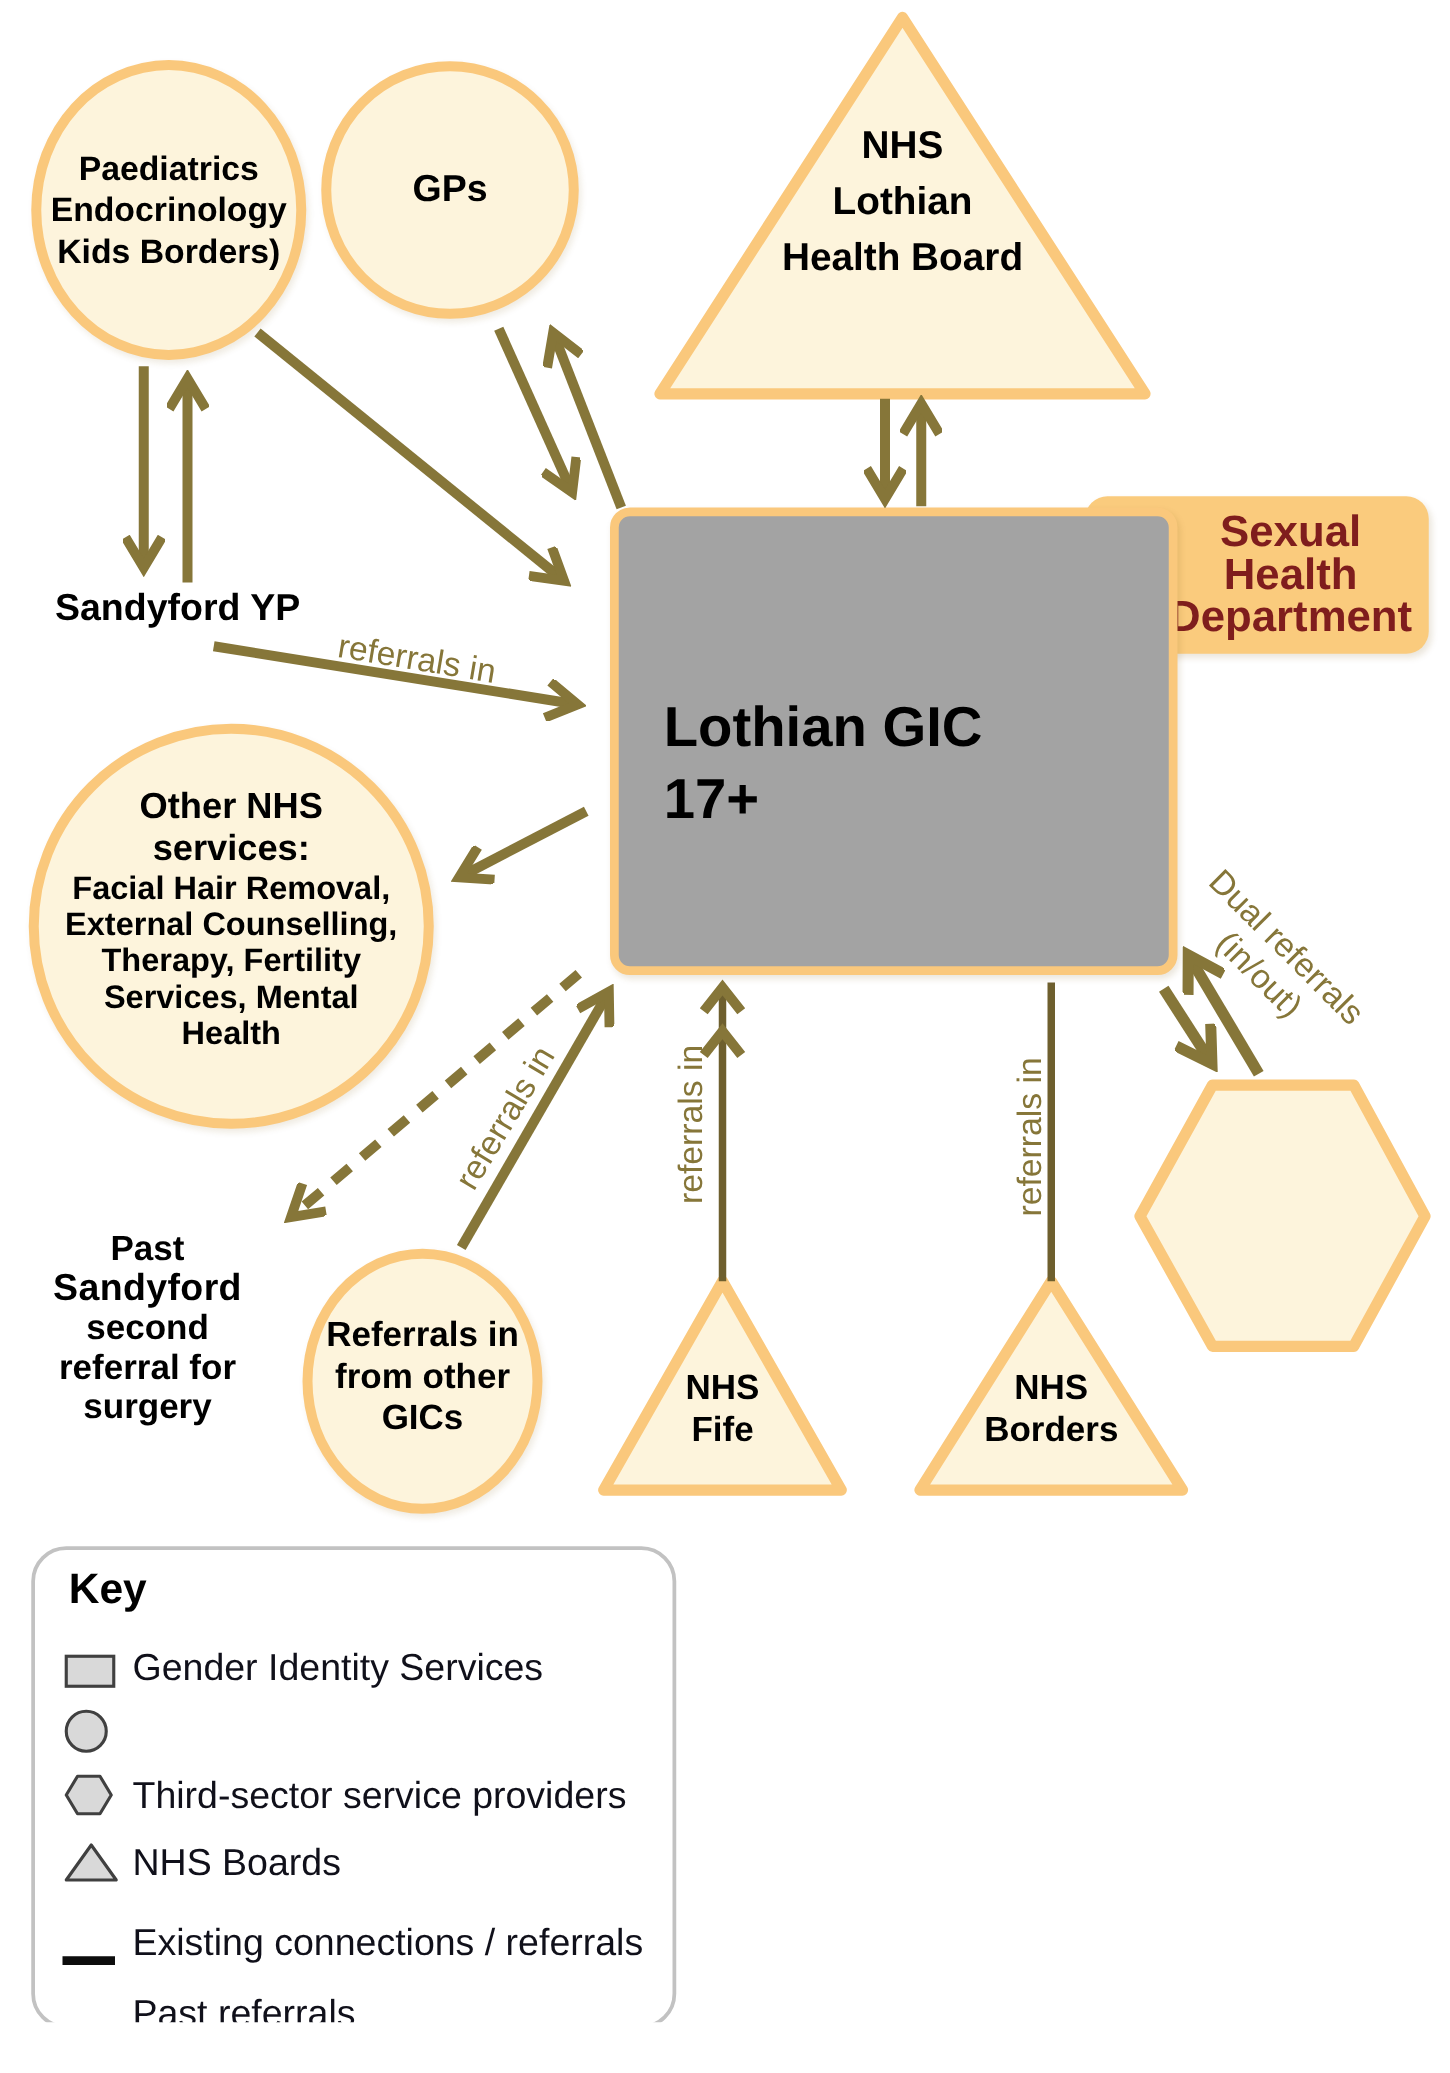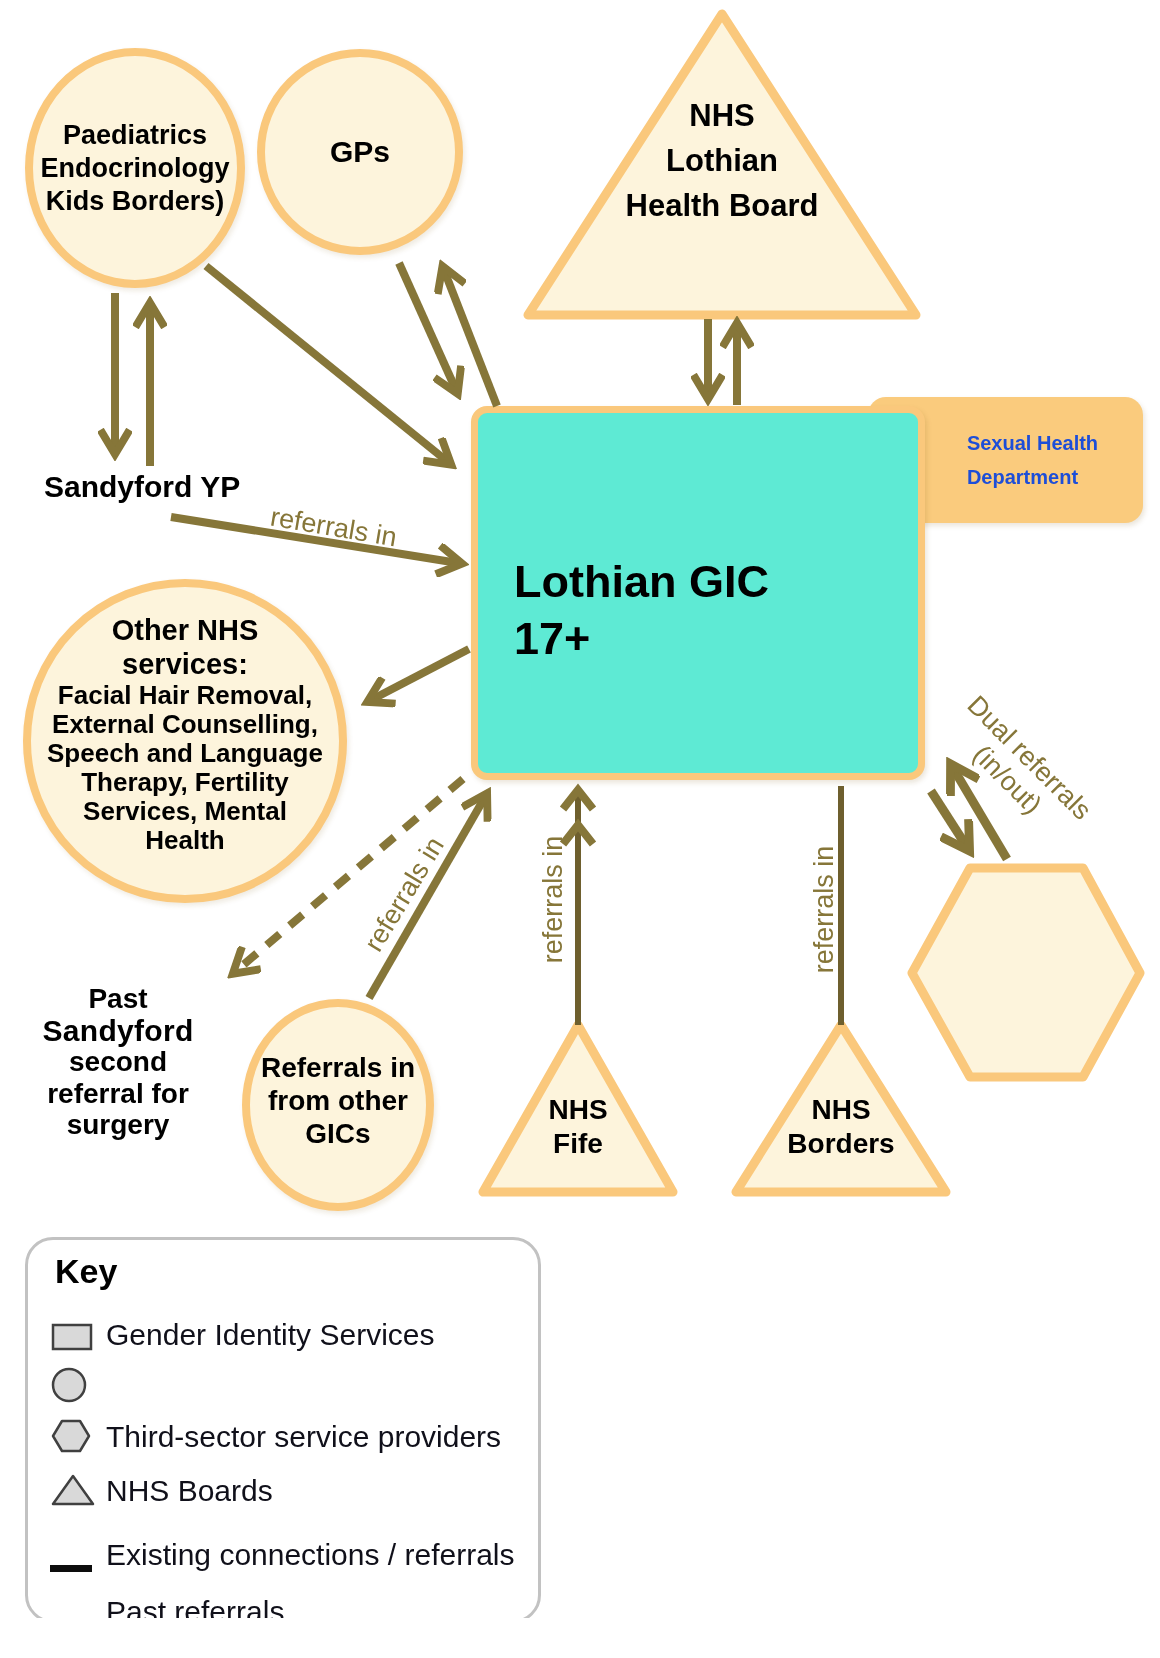--- a/index.html
+++ b/index.html
@@ -12,30 +12,30 @@
     position:absolute;border:8px solid #FAC87C;background:#FDF4DC;border-radius:50%;
     display:flex;flex-direction:column;align-items:center;justify-content:center;
     text-align:center;color:#000;box-shadow:2px 3px 5px rgba(120,90,20,.12);
     box-sizing:border-box;z-index:2;
   }
   .box-node{
     position:absolute;box-sizing:border-box;border-radius:16px;
     box-shadow:2px 3px 5px rgba(120,90,20,.15);
   }
   #gic-box{
-    left:471px;top:406px;width:454px;height:374px;
-    background:#5eead4;border:7px solid #FAC87C;z-index:3;
+    left:488px;top:406px;width:454px;height:374px;
+    background:#a3a3a3;border:7px solid #FAC87C;z-index:3;
   }
   #gic-text{position:absolute;left:36px;top:140px;font-size:45px;font-weight:bold;line-height:57px;color:#000;}
   #shd-box{
     left:868px;top:397px;width:275px;height:126px;background:#FACB7D;border-radius:18px;
     z-index:1;display:flex;align-items:center;justify-content:center;
     padding-left:54px;box-sizing:border-box;
   }
-  #shd-box .lbl{font-size:20px;font-weight:bold;line-height:34px;text-align:left;color:#1d4ed8;}
+  #shd-box .lbl{font-size:35px;font-weight:bold;line-height:34px;text-align:center;color:#7f1d1d;}
   
   .txt{position:absolute;color:#000;z-index:6;}
   #sandyford-yp{left:44px;top:470px;font-size:30px;font-weight:bold;}
   #past-sandyford{left:8px;top:983px;width:220px;text-align:center;font-size:28px;font-weight:bold;line-height:31.5px;}
   #past-sandyford .xb{font-size:30px;letter-spacing:.3px;}
   .shape-label{position:absolute;text-align:center;font-weight:bold;color:#000;z-index:6;}
   #nhslothian-label{left:528px;top:93px;width:388px;font-size:31px;line-height:45px;}
   #fife-label{left:508px;top:1093px;width:140px;font-size:28px;line-height:34px;}
   #borders-label{left:771px;top:1093px;width:140px;font-size:28px;line-height:34px;}
   #thirdsector-label{left:921px;top:940px;width:210px;font-size:28px;line-height:34px;}
@@ -115,21 +115,20 @@
 
   <div class="circle-node" id="gps">
     <span>GPs</span>
   </div>
 
   <div class="circle-node" id="other-nhs">
     <span class="h">Other NHS</span>
     <span class="h">services:</span>
     <span class="b">Facial Hair Removal,</span>
     <span class="b">External Counselling,</span>
-    <span class="b">Speech and Language</span>
     <span class="b">Therapy, Fertility</span>
     <span class="b">Services, Mental</span>
     <span class="b">Health</span>
   </div>
 
   <div class="circle-node" id="other-gics">
     <span>Referrals in</span>
     <span>from other</span>
     <span>GICs</span>
   </div>

